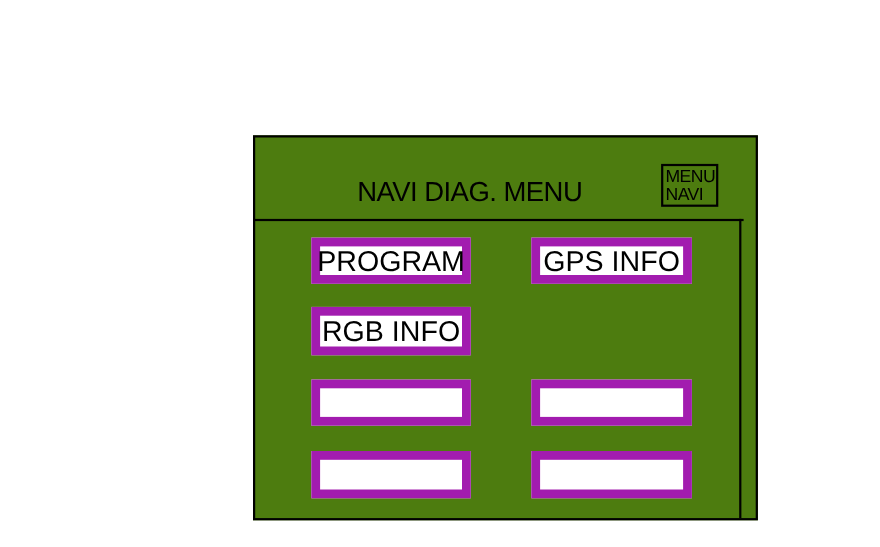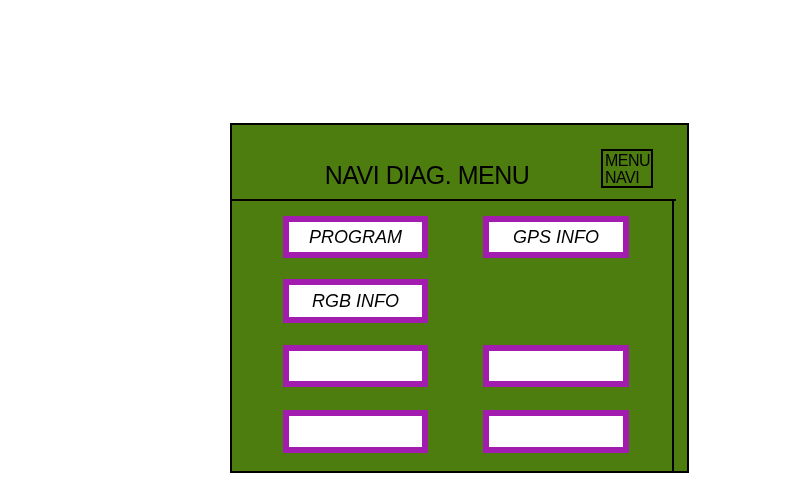--- a/index.html
+++ b/index.html
@@ -57,28 +57,27 @@
   .right-strip-divider {
     position: absolute;
     left: 440px; top: 74px;
     width: 2px; height: 272px;
     background: #000000;
   }
 
   
   .btn {
     position: absolute;
-    border: 6px solid #a21caf;
+    border: 8px solid #a21caf;
     background: #ffffff;
     display: flex;
     align-items: center;
     justify-content: center;
-    font-size: 18px;
+    font-size: 26px;
     white-space: nowrap;
-    font-style: italic;
   }
   .col-left  { left: 51px;  width: 145px; }
   .col-right { left: 251px; width: 146px; }
   .row-1 { top: 91px;  height: 42px; }
   .row-2 { top: 154px; height: 44px; }
   .row-3 { top: 220px; height: 42px; }
   .row-4 { top: 285px; height: 43px; }
 </style>
 </head>
 <body>

